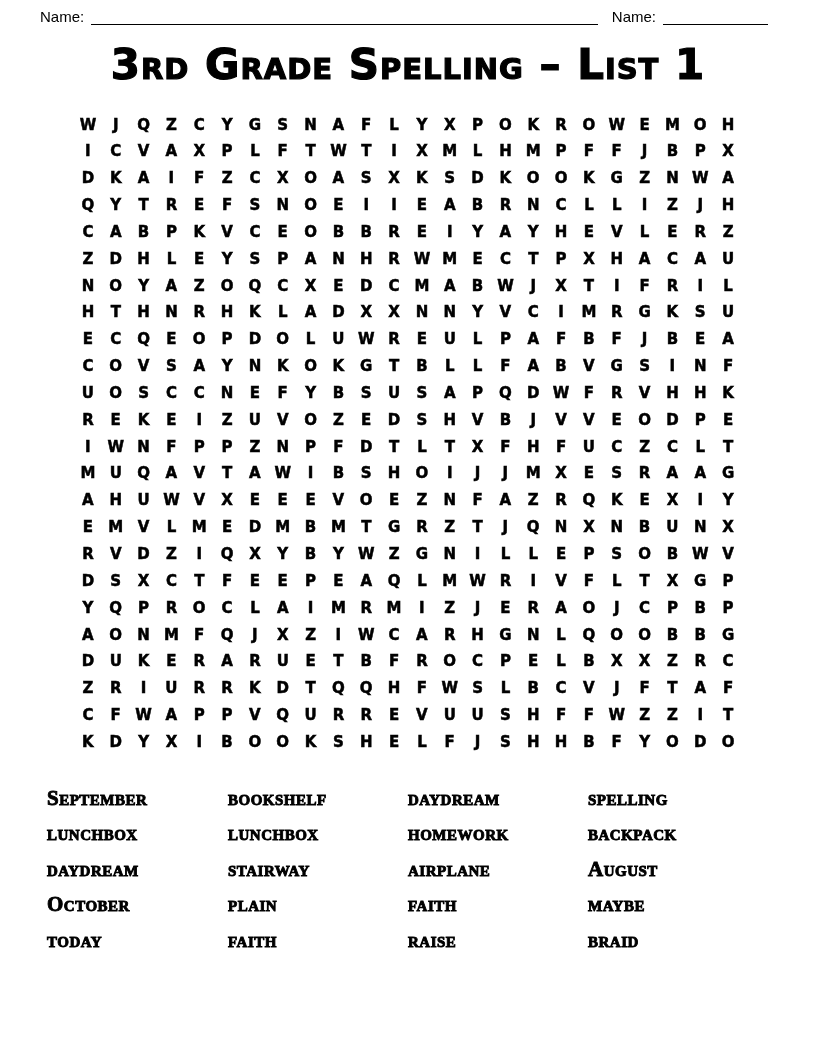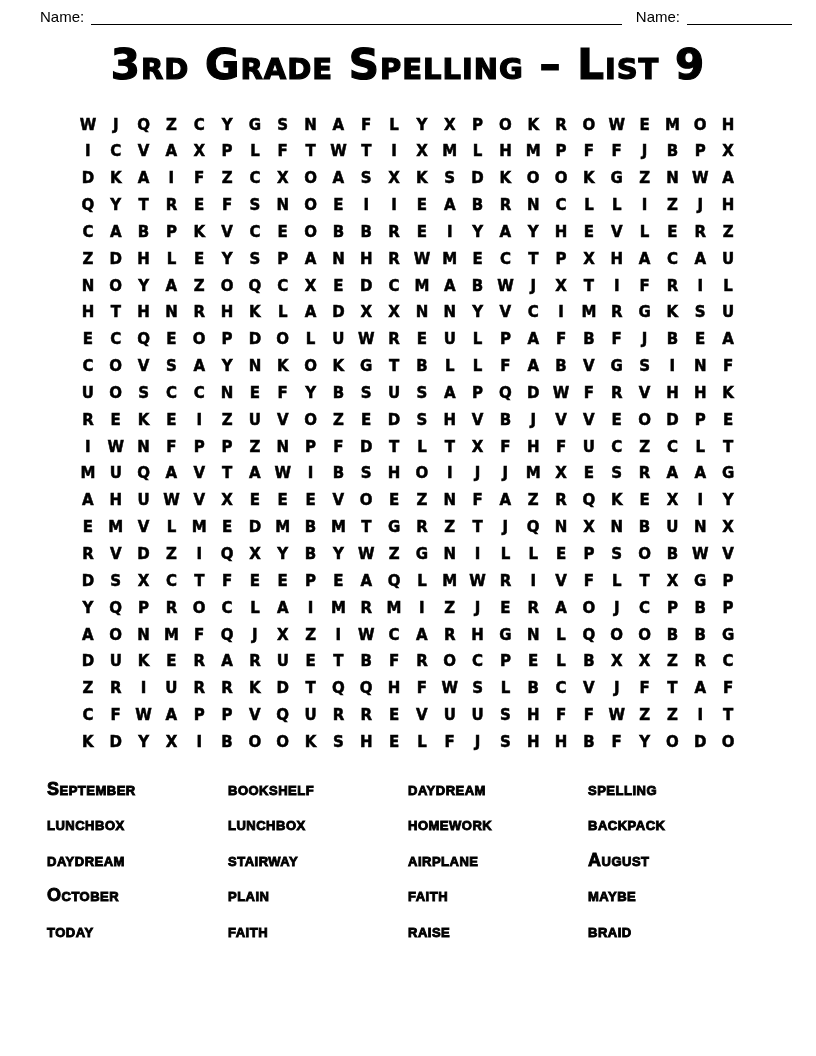--- a/index.html
+++ b/index.html
@@ -11,21 +11,21 @@
   .page {
     position: relative;
     width: 816px; height: 1056px;
     background: #fff;
     overflow: hidden;
   }
   
   .header-row {
     display: flex;
     align-items: flex-end;
-    padding: 4px 24px 0 40px;
+    padding: 4px 48px 0 40px;
     font-size: 15px;
     height: 21px;
   }
   .hdr-label { white-space: nowrap; line-height: 1.1; }
   .blank-line {
     border-bottom: 1.7px solid #000;
     height: 15px;
     display: inline-block;
   }
   .name-line { flex: 1 1 auto; margin: 0 14px 0 7px; }
@@ -51,46 +51,46 @@
     grid-auto-rows: 26.85px;
     justify-items: center;
     align-items: center;
     font-family: "DejaVu Sans", sans-serif;
     font-weight: bold;
     font-size: 15px;
   }
   .cell { -webkit-text-stroke: 0.5px #000; }
   
   .words {
-    margin: 16px 0 0 47px;
+    margin: 25px 0 0 47px;
     display: grid;
     grid-template-columns: 181px 180px 180px 180px;
     grid-auto-rows: 35.6px;
     align-items: center;
-    font-family: Liberation Sans, sans-serif;
-    font-size: 18px;
+    font-family: Liberation Serif, serif;
+    font-size: 21px;
     font-weight: 900;
     font-variant: small-caps;
     letter-spacing: 0.5px;
     -webkit-text-stroke: 0.9px #000;
   }
 </style>
 </head>
 <body>
 
 <div class="page">
 
   <div class="header-row">
     <span class="hdr-label">Name:</span>
     <span class="blank-line name-line"></span>
     <span class="hdr-label">Name:</span>
     <span class="blank-line date-line"></span>
   </div>
 
-  <h1 class="title">3rd Grade Spelling – List 9</h1>
+  <h1 class="title">3rd Grade Spelling – List 1</h1>
 
   <div class="grid" id="letter-grid">
       <span class="cell">W</span>
       <span class="cell">J</span>
       <span class="cell">Q</span>
       <span class="cell">Z</span>
       <span class="cell">C</span>
       <span class="cell">Y</span>
       <span class="cell">G</span>
       <span class="cell">S</span>

